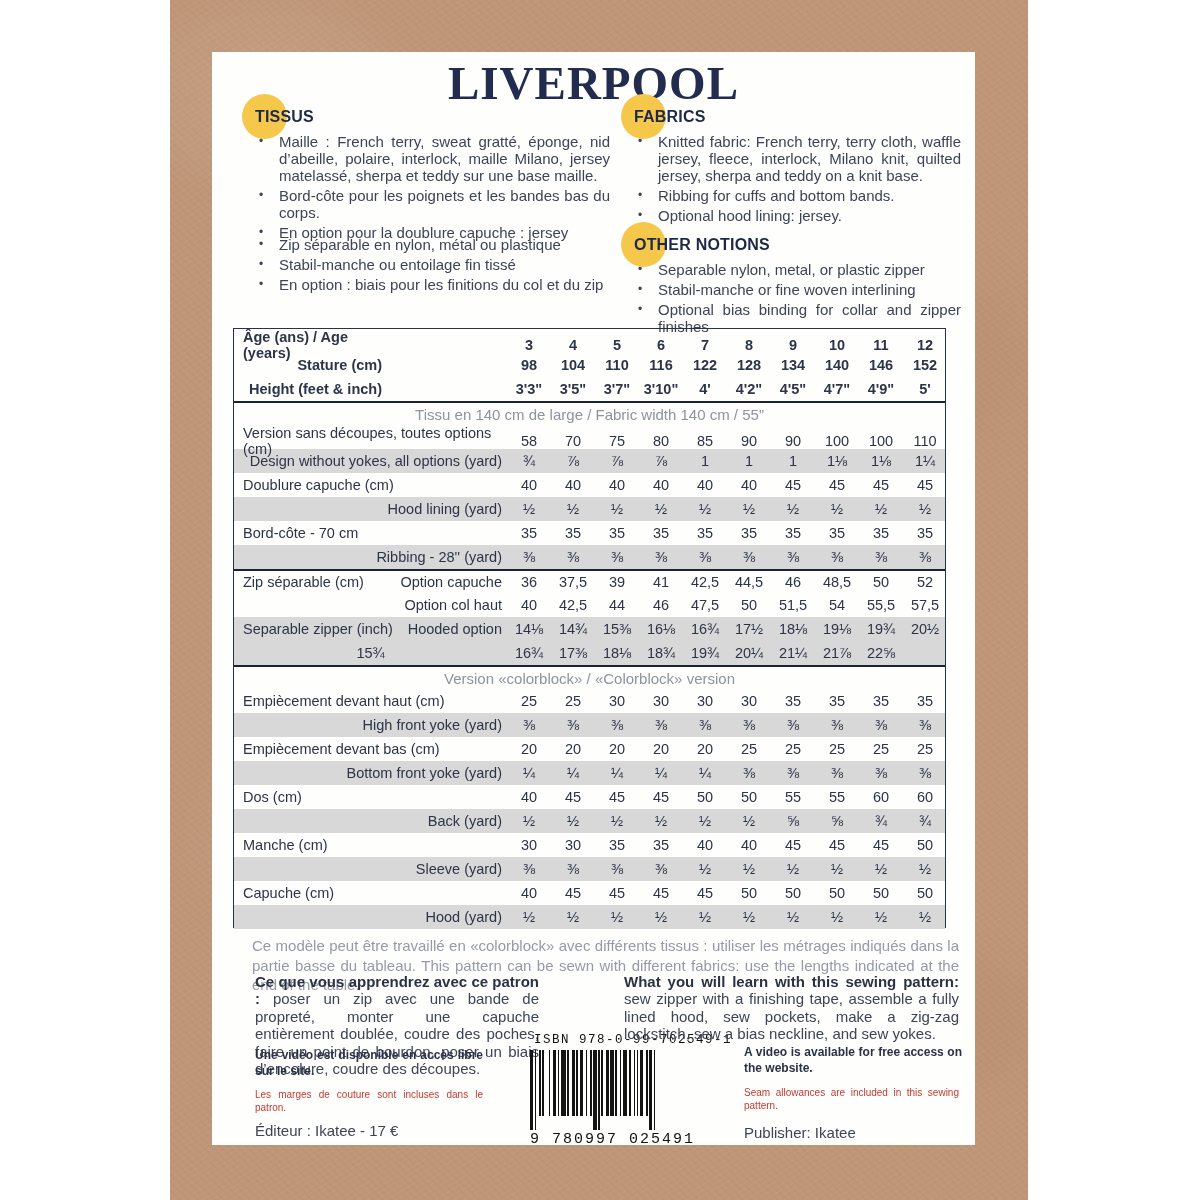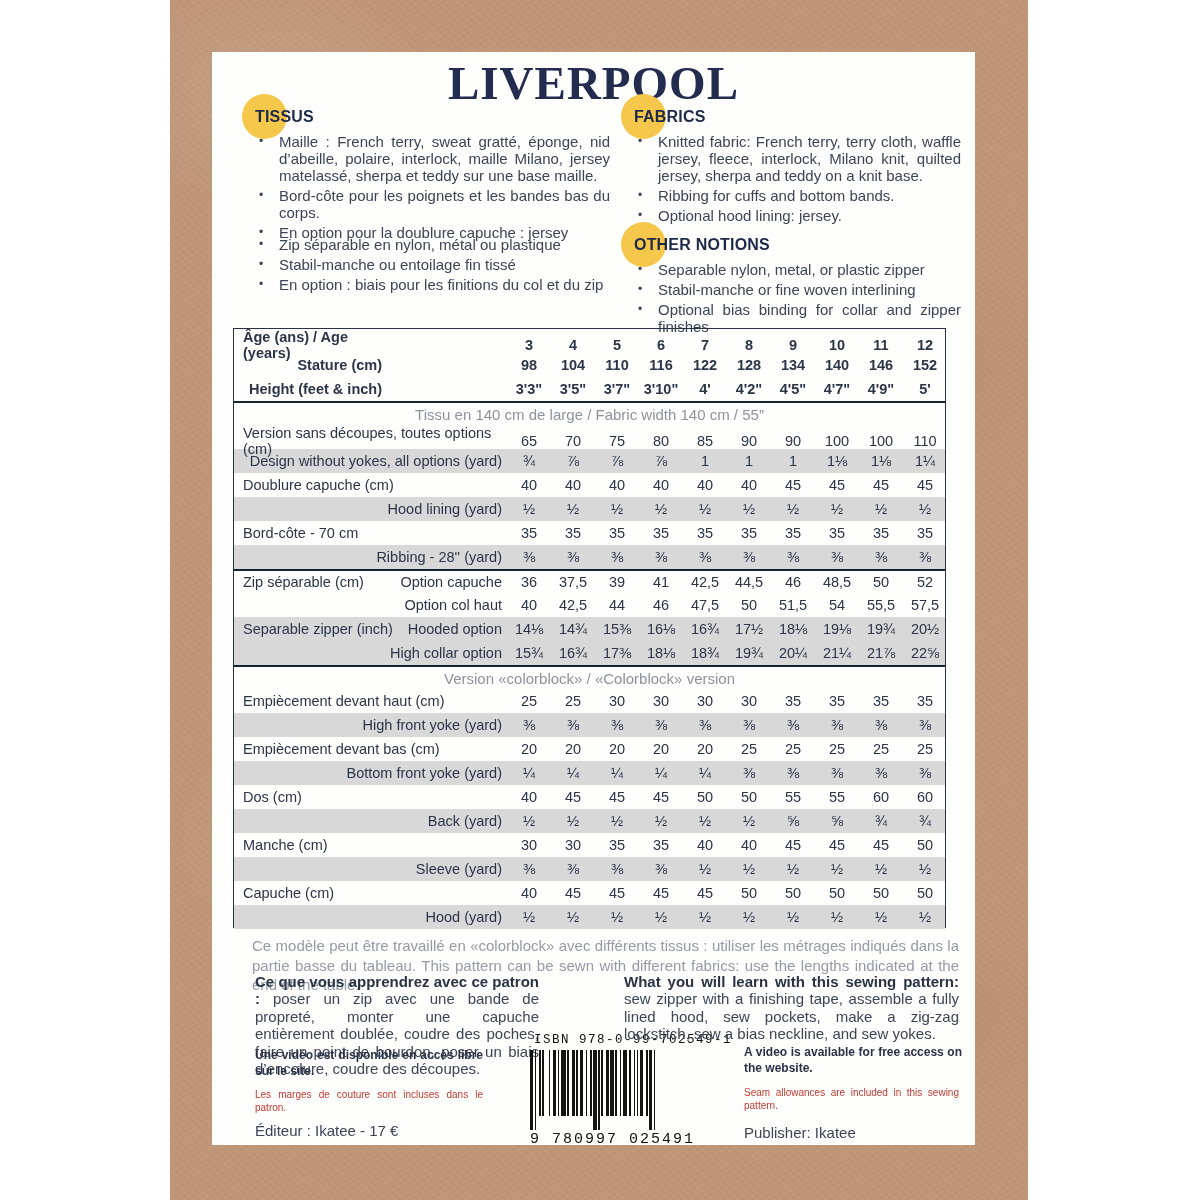--- a/index.html
+++ b/index.html
@@ -207,21 +207,21 @@
           <span class="cell">5'</span>
         </div>
         <div class="trow section rule">
           <span>Tissu en 140 cm de large / Fabric width 140 cm / 55”</span>
         </div>
         <div class="trow">
           <div class="lab">
             <span>Version sans découpes, toutes options (cm)</span>
             <span></span>
           </div>
-          <span class="cell">65</span>
+          <span class="cell">58</span>
           <span class="cell">70</span>
           <span class="cell">75</span>
           <span class="cell">80</span>
           <span class="cell">85</span>
           <span class="cell">90</span>
           <span class="cell">90</span>
           <span class="cell">100</span>
           <span class="cell">100</span>
           <span class="cell">110</span>
         </div>
@@ -347,24 +347,20 @@
           <span class="cell">15⅜</span>
           <span class="cell">16⅛</span>
           <span class="cell">16¾</span>
           <span class="cell">17½</span>
           <span class="cell">18⅛</span>
           <span class="cell">19⅛</span>
           <span class="cell">19¾</span>
           <span class="cell">20½</span>
         </div>
         <div class="trow shaded">
-          <div class="lab">
-            <span></span>
-            <span>High collar option</span>
-          </div>
           <span class="cell">15¾</span>
           <span class="cell">16¾</span>
           <span class="cell">17⅜</span>
           <span class="cell">18⅛</span>
           <span class="cell">18¾</span>
           <span class="cell">19¾</span>
           <span class="cell">20¼</span>
           <span class="cell">21¼</span>
           <span class="cell">21⅞</span>
           <span class="cell">22⅝</span>

